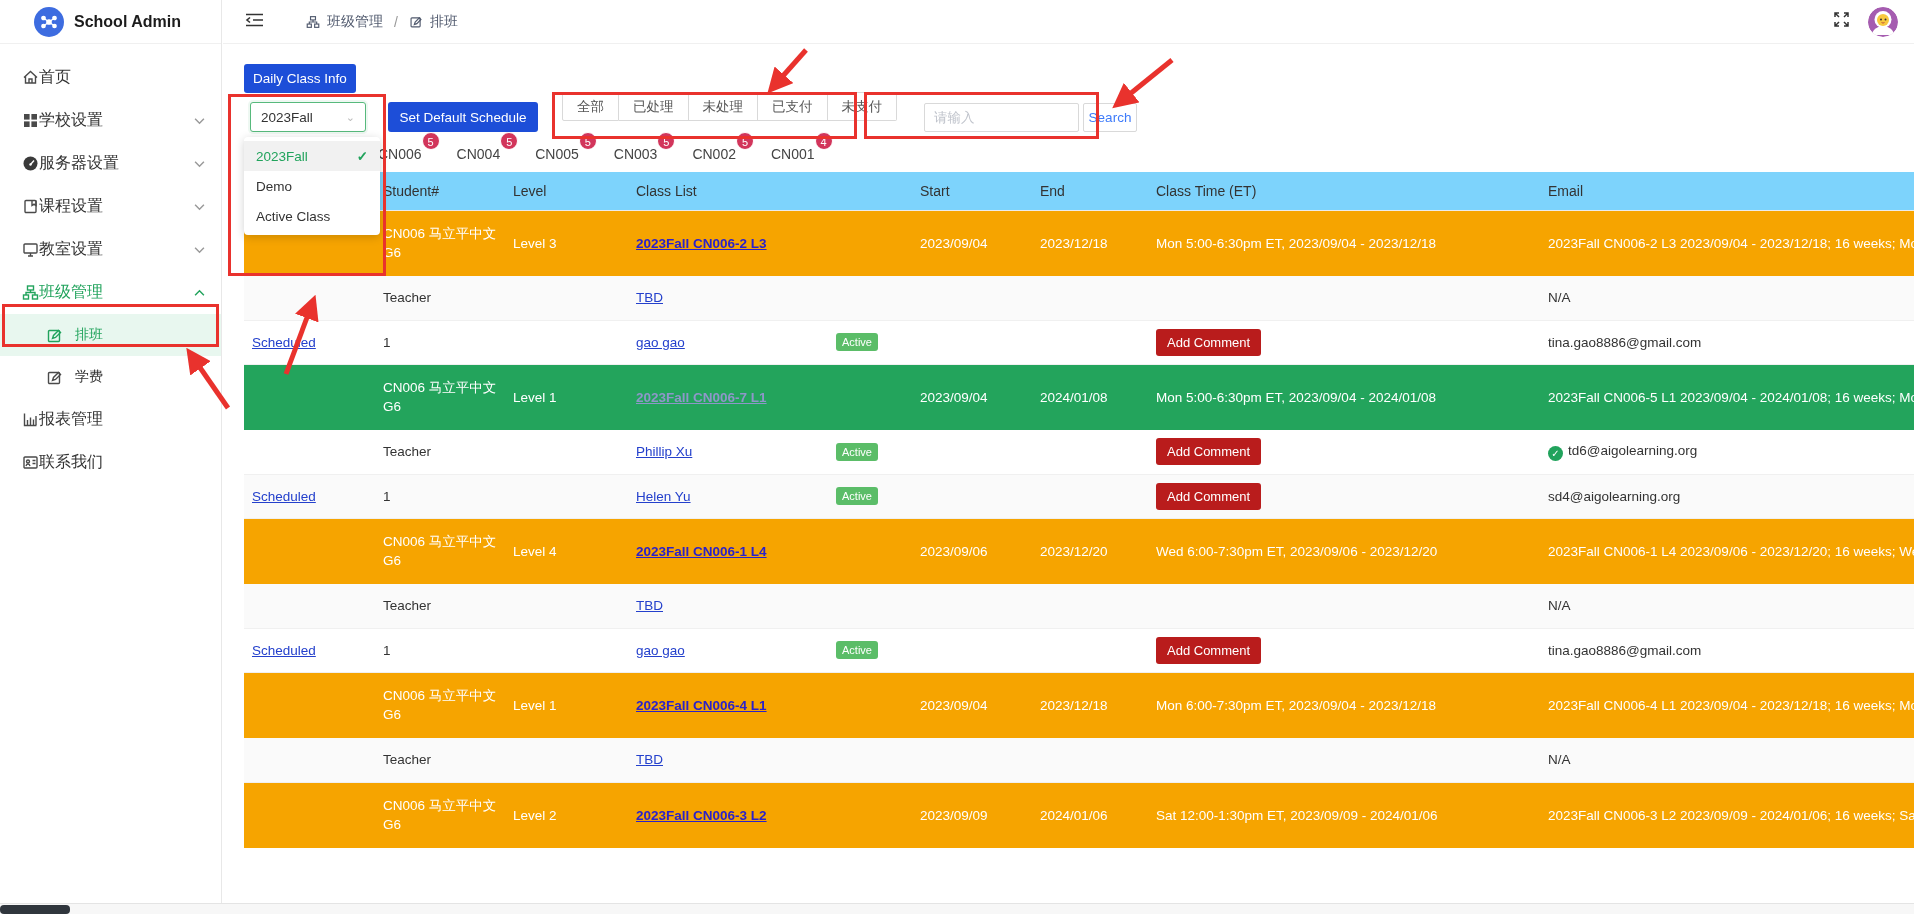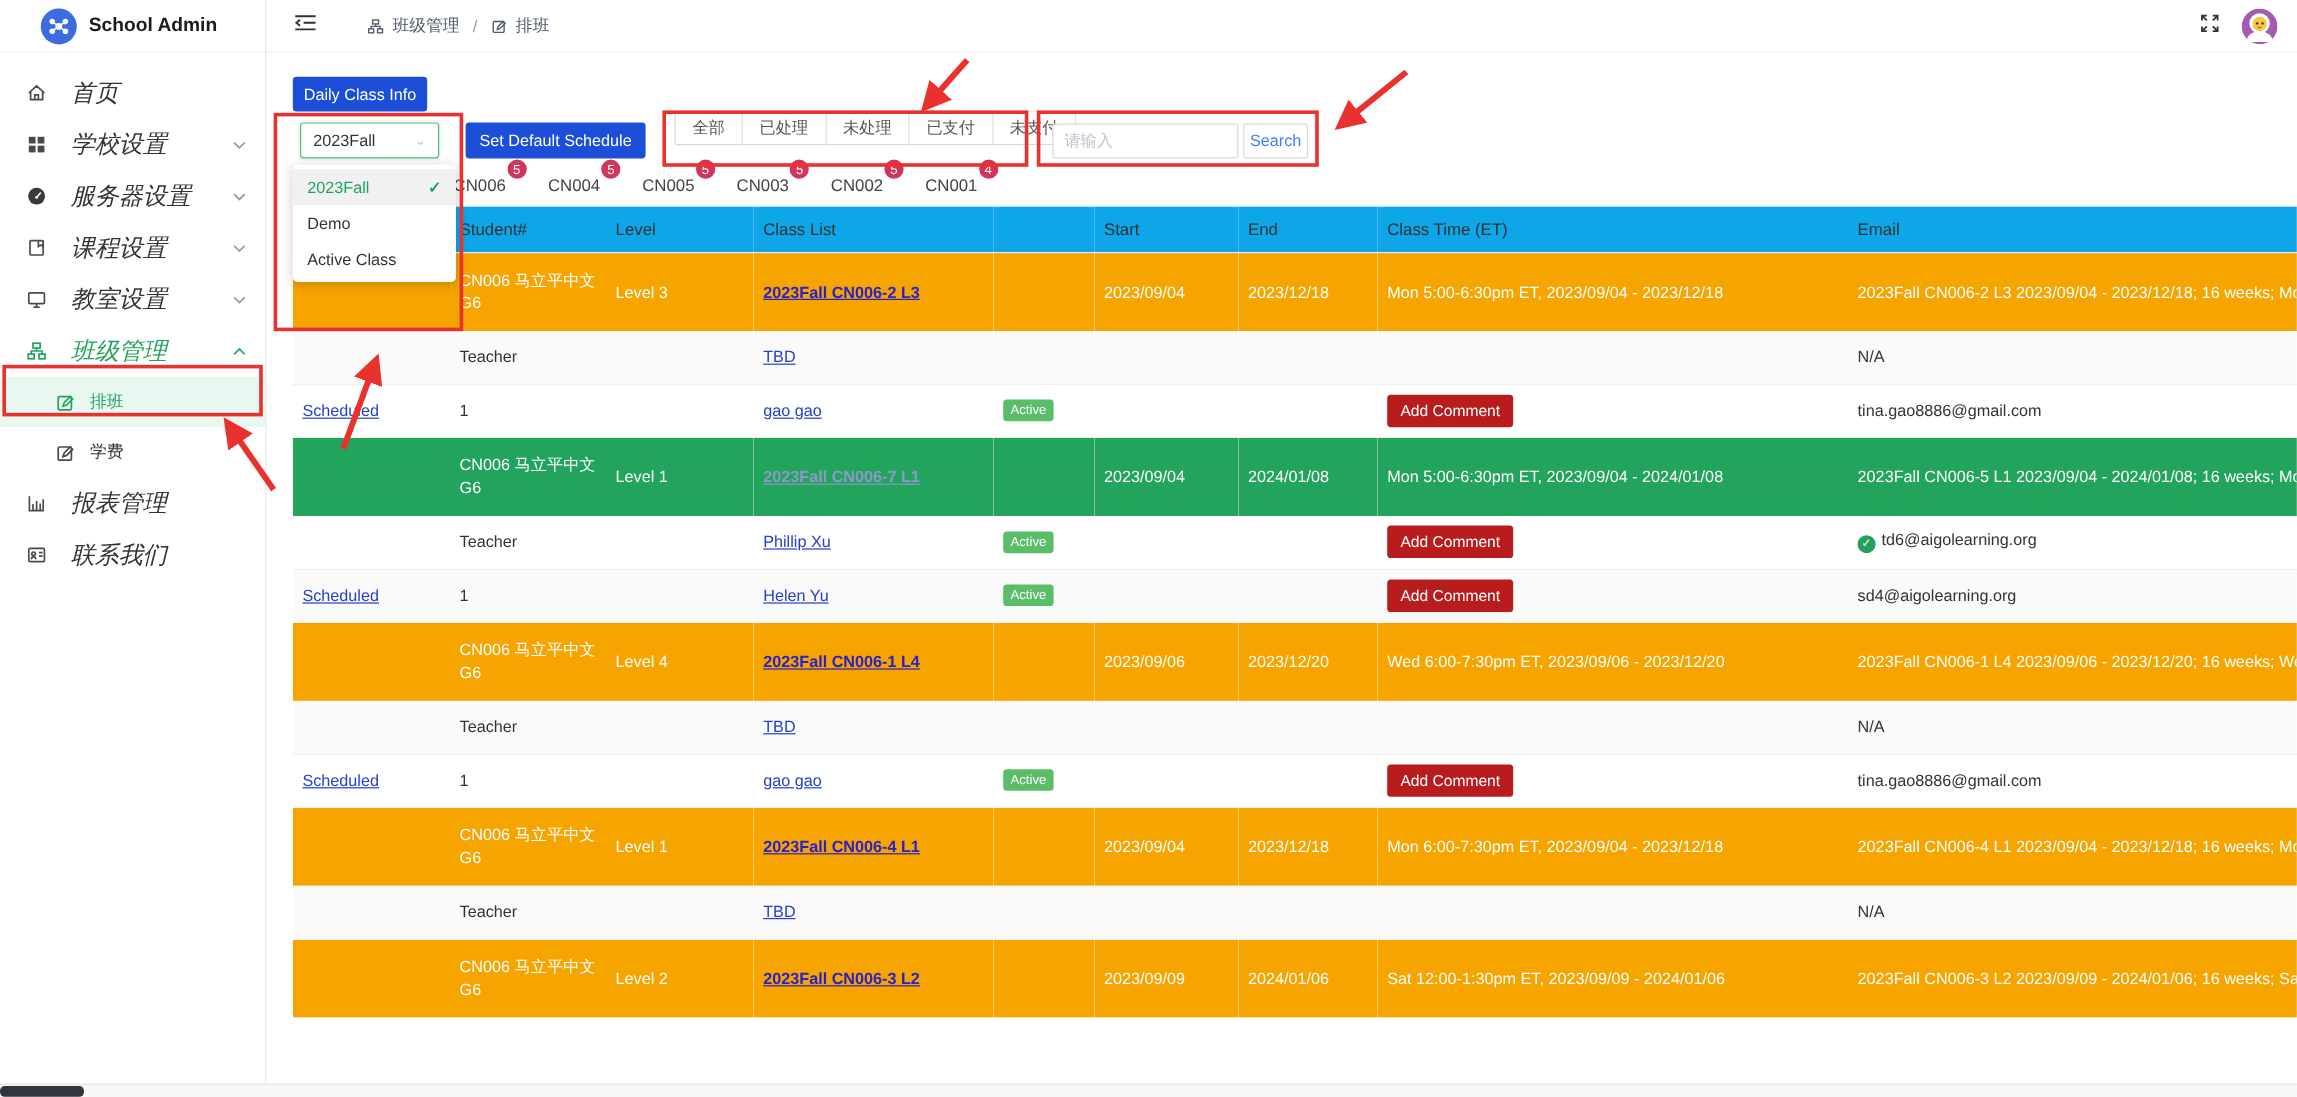--- a/index.html
+++ b/index.html
@@ -10,22 +10,22 @@
   
   .sidebar { position:absolute; left:0; top:0; width:222px; height:914px;
     background:#fff; border-right:1px solid #e8e8e8; z-index:5; }
   .sidebar-header { height:44px; display:flex; align-items:center; gap:10px;
     padding-left:34px; border-bottom:1px solid #f0f0f0; }
   .logo { width:30px; height:30px; border-radius:50%; background:#3D6CE0;
     display:flex; align-items:center; justify-content:center; flex:0 0 30px; }
   .app-title { font-size:16px; font-weight:bold; color:#1c1c1c; }
 
   .nav { padding-top:12px; }
-  .nav-item { height:43px; display:flex; align-items:center; gap:20px;
-    padding:0 16px 0 22px; font-size:20px; color:#333; cursor:pointer;font-style:italic; }
+  .nav-item { height:43px; display:flex; align-items:center; gap:0;
+    padding:0 16px 0 22px; font-size:16px; color:#333; cursor:pointer; }
   .nav-item .lbl { flex:1; }
   .nav-item.green, .nav-item.green .lbl { color:#21A35C; }
   .nav-sub { height:42px; display:flex; align-items:center; gap:12px;
     padding-left:46px; font-size:14px; cursor:pointer; }
   .nav-sub.active { background:#E8F7EF; color:#21A35C; }
   .icon16 { width:17px; height:17px; flex:0 0 17px; }
   .chev { width:11px; height:8px; }
 
   .topbar { position:absolute; left:223px; top:0; right:0; height:44px; background:#fff;
     border-bottom:1px solid #f0f0f0; display:flex; align-items:center; z-index:5; }
@@ -57,40 +57,40 @@
   .dd-item.sel { background:#f1f1f1; color:#21A35C; }
   .dd-item.sel .tick { margin-left:auto; color:#21A35C; font-weight:bold; }
 
   .filter-group { position:absolute; left:562px; top:92px; height:29px; display:flex; z-index:6; }
   .filter-btn { background:#fff; border:1px solid #d9d9d9; border-left:none;
     padding:0 14px; font-size:13.5px; color:#555; display:flex; align-items:center;
     cursor:pointer; font-family:inherit; }
   .filter-btn:first-child { border-left:1px solid #d9d9d9; border-radius:2px 0 0 2px; }
   .filter-btn:last-child { border-radius:0 2px 2px 0; }
 
-  .search-wrap { position:absolute; left:877px; top:103px; display:flex; gap:4px; z-index:6;justify-content:flex-end; }
+  .search-wrap { position:absolute; left:924px; top:103px; display:flex; gap:4px; z-index:6;justify-content:flex-end; }
   .search-input { width:155px; height:29px; border:1px solid #d9d9d9; border-radius:2px;
     padding:0 9px; font-size:13.5px; font-family:inherit; color:#333; }
   .search-input::placeholder { color:#c0c4cc; }
   .search-btn { width:54px; height:29px; background:#fff; border:1px solid #d9d9d9;
     border-radius:2px; color:#3E7BFA; font-size:13.5px; cursor:pointer; font-family:inherit; }
 
   
   .class-tabs { position:absolute; left:378px; top:146px; display:flex; gap:29px; z-index:4; }
   .class-tab { position:relative; font-size:14px; color:#444; cursor:pointer; padding-right:6px; }
   .badge { position:absolute; top:-14px; right:-12px; min-width:18px; height:18px;
     border-radius:9px; background:#D2355B; color:#fff; font-size:11px; line-height:18px;
     text-align:center; padding:0 4px; border:1px solid #fff; }
 
   
   .table-wrap { position:absolute; left:244px; top:172px; width:1670px; overflow:hidden; z-index:3; }
   table { border-collapse:collapse; table-layout:fixed; width:1796px; }
   col.c0{width:131px} col.c1{width:130px} col.c2{width:123px} col.c3{width:200px}
   col.c4{width:84px} col.c5{width:120px} col.c6{width:116px} col.c7{width:392px} col.c8{width:500px}
-  th { height:38px; background:#0ea5e9; font-weight:normal; font-size:14px; color:#333;
+  th { height:38px; background:#7dd3fc; font-weight:normal; font-size:14px; color:#333;
     text-align:left; padding:0 8px; border-bottom:1px solid #ececec; white-space:nowrap; }
   td { padding:0 8px; font-size:13.5px; vertical-align:middle; white-space:nowrap; overflow:hidden; }
   tr.r-class td { height:66px; color:#fff; }
   tr.r-plain td { height:44px; border-bottom:1px solid #f0f0f0; }
   tr.bg-orange td { background:#F6A400; }
   tr.bg-green td { background:#23A45C; }
   tr.bg-gray td { background:#fafafa; }
   tr.bg-white td { background:#fff; }
   td.wrapcell { white-space:normal; line-height:1.45; }
   tr a { color:#2440CC; }

